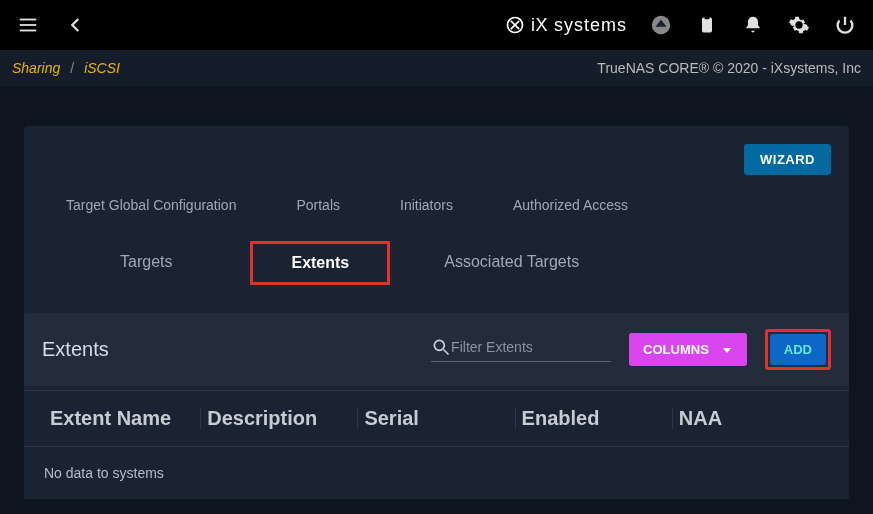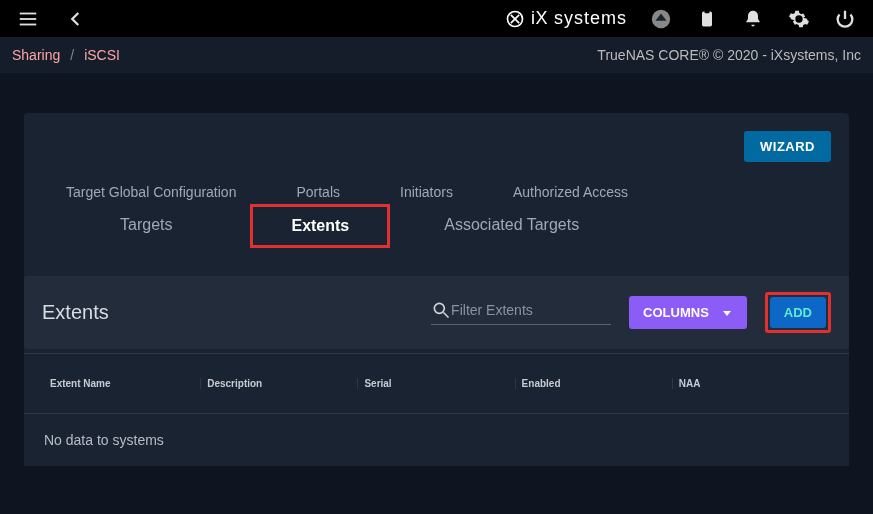--- a/index.html
+++ b/index.html
@@ -7,21 +7,21 @@
     background: #0e1521;
     color: #e0e0e0;
     font-family: Arial, Helvetica, sans-serif;
     font-size: 14px;
     width: 873px;
     height: 514px;
     overflow: hidden;
   }
   
   .topbar {
-    height: 37px;
+    height: 50px;
     background: #000000;
     display: flex;
     align-items: center;
     justify-content: space-between;
     padding: 0 16px;
   }
   .topbar-left { display: flex; align-items: center; gap: 24px; }
   .hamburger, .back-arrow, .icon-btn {
     width: 24px; height: 24px;
     display: flex; align-items: center; justify-content: center;
@@ -37,21 +37,21 @@
     background: #161d2a;
     display: flex;
     align-items: center;
     justify-content: space-between;
     padding: 0 12px;
     color: #b5b5b5;
     font-size: 14px;
   }
   .breadcrumb { display: flex; align-items: center; gap: 10px; }
   .breadcrumb .sep { color: #888; }
-  .breadcrumb a { color: #fca5a5; text-decoration: none; cursor: pointer; }
+  .breadcrumb a { color: #eab308; text-decoration: none; cursor: pointer; font-style: italic; }
   .copyright { color: #bbb; font-size: 14px; }
   
   .card {
     margin: 40px 24px 0 24px;
     background: #1a2332;
     border-radius: 4px;
     padding: 18px 0 0 0;
     position: relative;
   }
   .wizard-row { display: flex; justify-content: flex-end; padding: 0 18px 18px 18px; }
@@ -70,21 +70,21 @@
     gap: 8px;
   }
   
   .tabs-row1, .tabs-row2 {
     display: flex;
     gap: 60px;
     padding: 0 42px;
     color: #a0a8b6;
     font-size: 14px;
   }
-  .tabs-row1 { }
+  .tabs-row1 { margin-bottom: 24px; }
   .tabs-row2 { gap: 0; padding: 0; justify-content: flex-start; }
   .tab { cursor: pointer; padding: 4px 0; }
   .tab-box {
     cursor: pointer;
     padding: 12px 36px;
     color: #a0a8b6;
     font-size: 16px;
   }
   .highlight-extents {
     border: 3px solid #e03030;
@@ -110,21 +110,21 @@
   }
   .section-title { font-size: 20px; color: #d7dde6; font-weight: 500; }
   .section-controls { display: flex; align-items: center; gap: 18px; }
   .search-wrap { display: flex; align-items: center; border-bottom: 1px solid #5c6474; padding-bottom: 4px; }
   .search-wrap input {
     background: transparent; border: none; outline: none;
     color: #cfd4dc; font-size: 14px; width: 160px;
   }
   .search-wrap input::placeholder { color: #8c93a0; }
   .columns-btn {
-    background: #8b5cf6;
+    background: #d946ef;
     color: #fff;
     border-radius: 3px;
     padding: 9px 14px;
     font-size: 13px;
     font-weight: 600;
     display: inline-flex; align-items: center; gap: 12px;
     cursor: pointer;
   }
   .add-wrap {
     border: 3px solid #e03030;
@@ -140,23 +140,23 @@
     font-weight: 700;
     cursor: pointer;
   }
   
   .table {
     margin-top: 4px;
     background: #1a2332;
   }
   .thead {
     display: flex;
-    padding: 24px 20px;
+    padding: 16px 20px;
     color: #c7cbd3;
-    font-size: 10px;
+    font-size: 20px;
     font-weight: 600;
     border-top: 1px solid #2f3746;
     border-bottom: 1px solid #2f3746;
   }
   .th { flex: 1; border-right: 1px solid #2f3746; padding-left: 6px; }
   .th:last-child { border-right: none; }
   .th.name { flex: 1; }
   .th.desc { flex: 1; }
   .th.serial { flex: 1; }
   .th.naa { flex: 1; }

